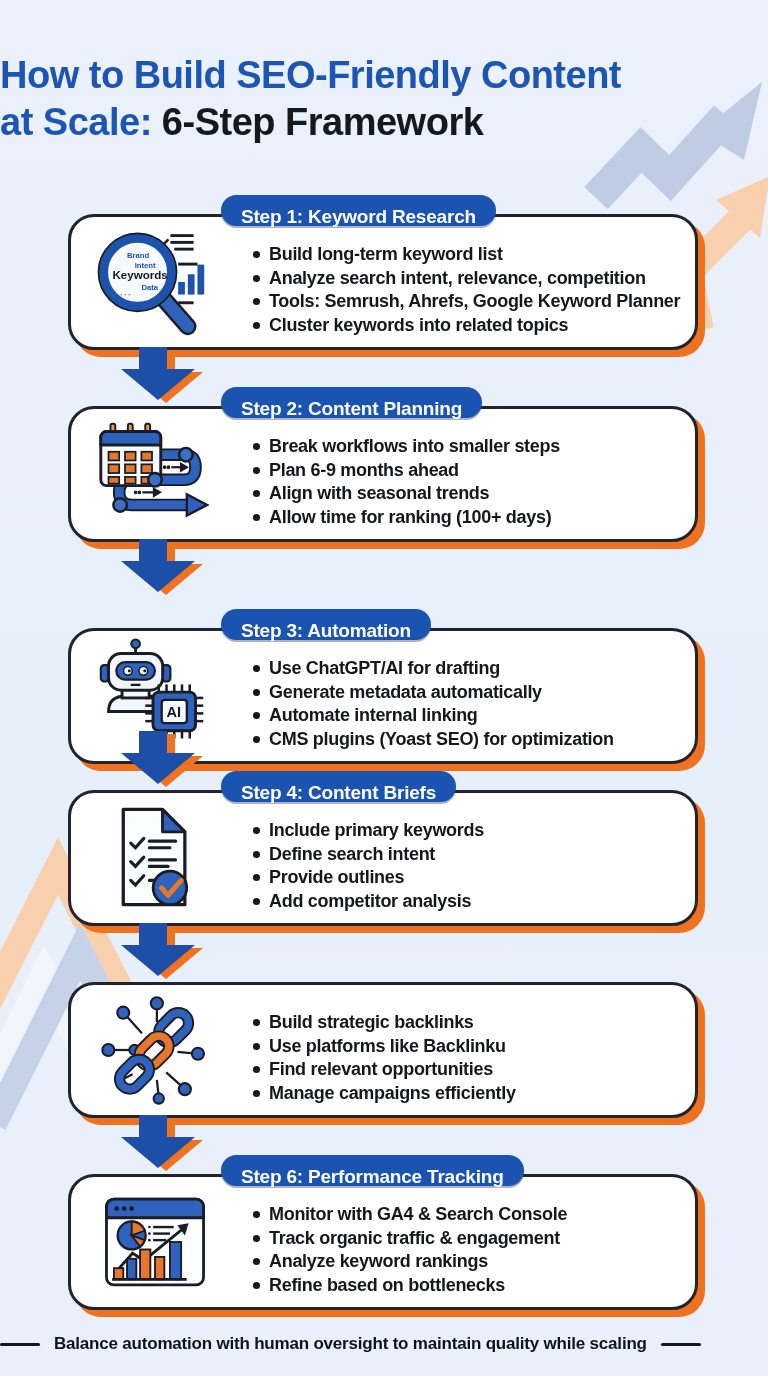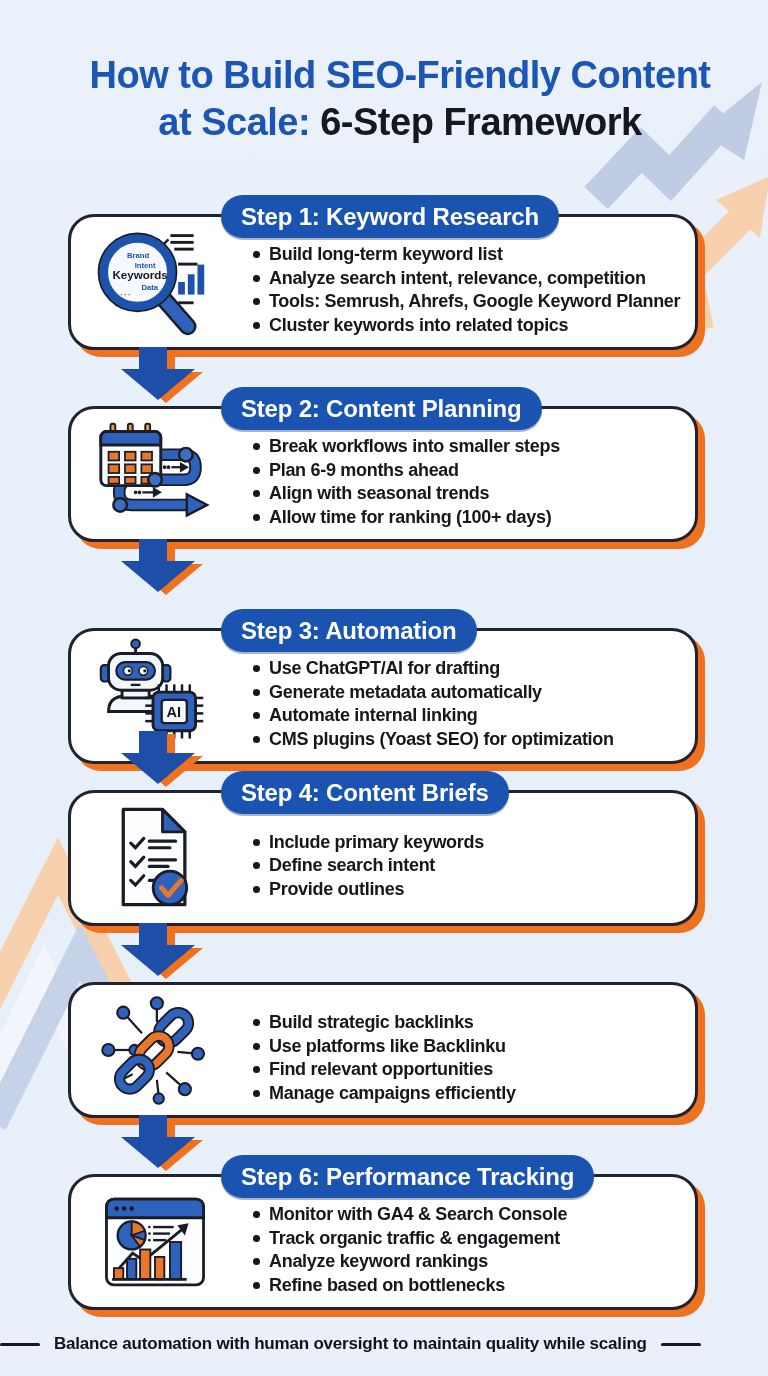--- a/index.html
+++ b/index.html
@@ -7,37 +7,36 @@
   .page {
     position:relative; width:768px; height:1376px; overflow:hidden;
     font-family:"Liberation Sans", sans-serif;
     background: linear-gradient(180deg,#eaf1fb 0%, #e7effa 55%, #e9f0f9 100%);
   }
   
   .deco { position:absolute; inset:0; z-index:0; pointer-events:none; }
   
   .title {
     position:absolute; top:52px; left:0; right:0; z-index:2;
-    text-align:center; font-size:38px; font-weight:700; line-height:47px;
+    font-size:38px; font-weight:700; line-height:47px;
     letter-spacing:-0.5px;
-    margin-left:32px;
   }
   .title .t-blue { color:#1c55b4; }
   .title .t-dark { color:#15181d; }
   
   .card {
     position:absolute; left:68px; width:630px; height:136px; z-index:2;
     background:#ffffff; border:3px solid #23232e; border-radius:26px;
     box-shadow:7px 7px 0 #f0721f;
   }
   .pill {
     position:absolute; top:-22px; left:150px; z-index:4;
     background:#1a53b0; color:#ffffff; white-space:nowrap;
-    height:43px; line-height:43px; padding:0 20px; border-radius:24px;
-    font-size:24px; font-weight:700; letter-spacing:-0.2px;
+    height:31px; line-height:43px; padding:0 20px; border-radius:24px;
+    font-size:19px; font-weight:700; letter-spacing:-0.2px;
     box-shadow:0 2px 0 rgba(12,40,90,0.35);
   }
   .card-body { display:flex; align-items:center; height:100%; }
   .icon-box { flex:0 0 140px; display:flex; align-items:center; justify-content:flex-end; }
   ul.bullets { list-style:none; margin:16px; padding:16px 8px 0 24px; }
   ul.bullets li {
     position:relative; padding-left:18px; white-space:nowrap;
     font-size:18px; font-weight:700; color:#15171d; line-height:23.5px;
     letter-spacing:-0.3px;
   }
@@ -257,20 +256,21 @@
             <line x1="54" y1="84" x2="62" y2="84"></line>
           </g>
           <circle cx="76" cy="92" r="18" fill="#2e62bd" stroke="#1a1c26" stroke-width="3"></circle>
           <path d="M67,92 l7,8 l14,-16" fill="none" stroke="#e8762c" stroke-width="5.5" stroke-linecap="round" stroke-linejoin="round"></path>
         </svg>
       </div>
       <ul class="bullets">
         <li>Include primary keywords</li>
         <li>Define search intent</li>
         <li>Provide outlines</li>
+        <li>Add competitor analysis</li>
       </ul>
     </div>
   </div>
 
   <svg class="connector" style="top:923px" width="110" height="58" viewBox="0 0 110 58">
     <path d="M36,0 H64 V22 H92 L55,53 L18,22 H36 Z" fill="#f0721f" transform="translate(8,3)"></path>
     <path d="M36,0 H64 V22 H92 L55,53 L18,22 H36 Z" fill="#1d4fa8"></path>
   </svg>
 
   <div class="card" style="top:982px">

